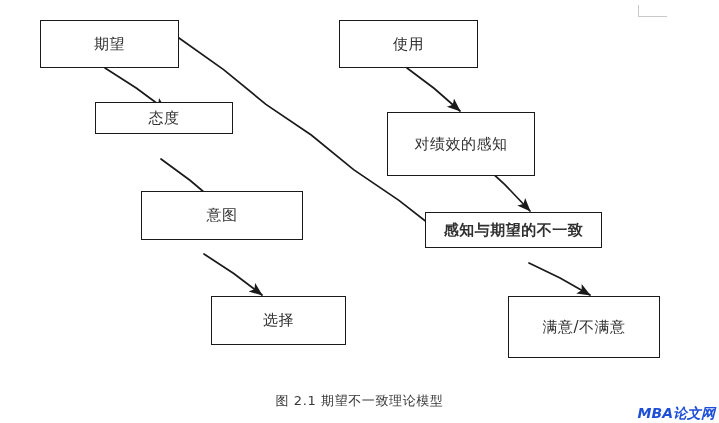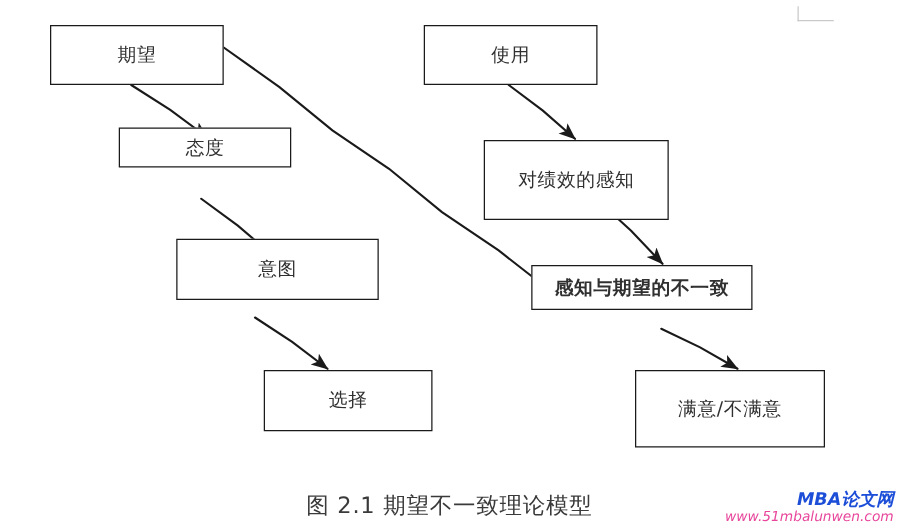--- a/index.html
+++ b/index.html
@@ -43,21 +43,21 @@
     font-size: 15px;
     line-height: 1;
     color: #303030;
   }
   #caption {
     position: absolute;
     left: 0;
     top: 392px;
     width: 719px;
     text-align: center;
-    font-size: 18px;
+    font-size: 13px;
     color: #3a3a3a;
     letter-spacing: 0.6px;
     font-family: "DejaVu Sans", "Liberation Sans", sans-serif;
   }
   #watermark {
     position: absolute;
     right: 4px;
     bottom: 2px;
     text-align: right;
     line-height: 1.15;
@@ -136,16 +136,15 @@
       </div>
       <div class="node-box" style="left: 508px; top: 296px; width: 152px; height: 62px;">
         <span class="node-label">满意/不满意</span>
       </div>
     </div>
 
   <div id="caption">图 2.1  期望不一致理论模型</div>
 
   <div id="watermark">
     <span class="wm-brand">MBA论文网</span>
-    <span class="wm-url">www.51mbalunwen.com</span>
   </div>
 
 </div>
 
 </body></html>

